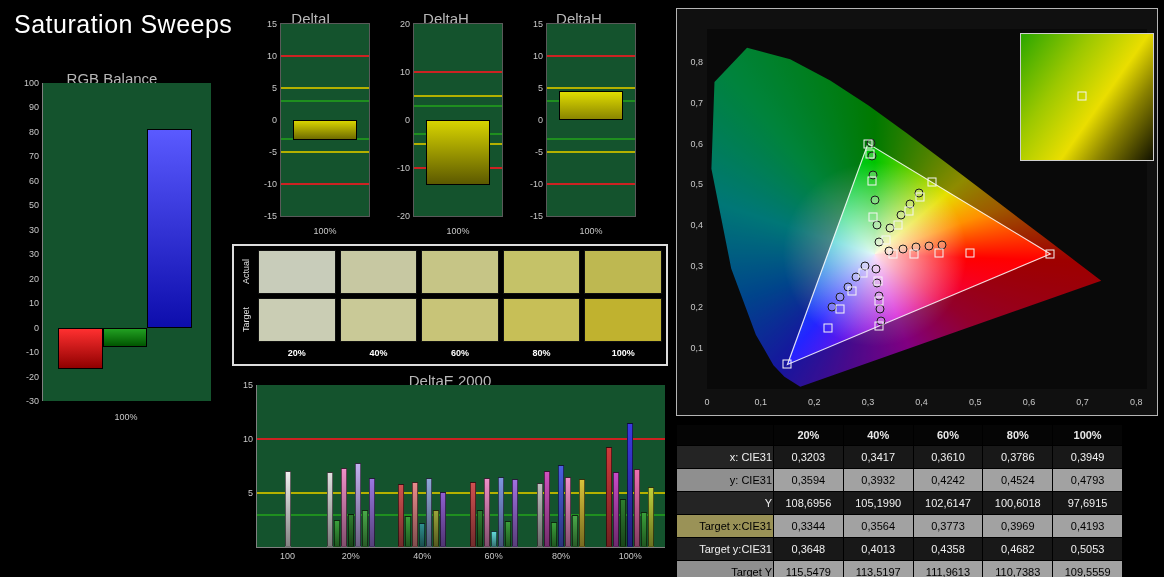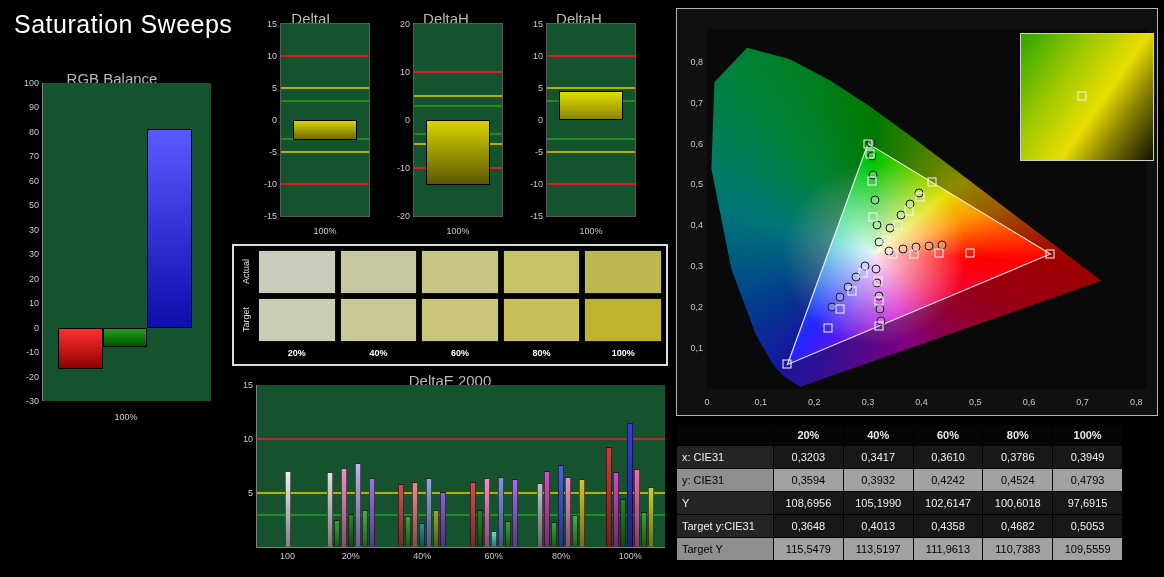--- a/index.html
+++ b/index.html
@@ -63,21 +63,21 @@
 
   #reading-panel{left:8px;top:424px;width:215px;}
   .cr-title{font-size:17px;font-weight:bold;color:#ffffff;margin-bottom:4px;}
   .cr-line{font-size:15px;line-height:30px;color:#ffffff;}
 
   #table-panel{left:676px;top:424px;width:447px;}
   #sat-table table{width:100%;border-collapse:collapse;table-layout:fixed;font-size:11px;}
   #sat-table th{background:#050505;color:#e8e8e8;font-weight:bold;height:18px;text-align:center;border:1px solid #000;}
   #sat-table th:first-child{width:94px;}
   #sat-table td{height:20px;text-align:center;border:1px solid #000;}
-  #sat-table td.lbl{text-align:left;padding-left:5px;}
+  #sat-table td.lbl{text-align:right;padding-left:5px;}
   tr.row-dark td{background:#181818;color:#f0f0f0;}
   tr.row-light td{background:#a2a2a2;color:#000;}
   tr.row-dark td.lbl{background:#242424;}
   tr.row-light td.lbl{background:#8f8f8f;}
   #sat-table td.lbl.hl{background:#9a9257;color:#000;}
 </style>
 </head>
 <body>
 
 <div class="screen">
@@ -366,20 +366,28 @@
               <td>0,4793</td>
             </tr>
             <tr class="row-dark">
               <td class="lbl">Y</td>
               <td>108,6956</td>
               <td>105,1990</td>
               <td>102,6147</td>
               <td>100,6018</td>
               <td>97,6915</td>
             </tr>
+            <tr class="row-light">
+              <td class="lbl hl">Target x:CIE31</td>
+              <td>0,3344</td>
+              <td>0,3564</td>
+              <td>0,3773</td>
+              <td>0,3969</td>
+              <td>0,4193</td>
+            </tr>
             <tr class="row-dark">
               <td class="lbl">Target y:CIE31</td>
               <td>0,3648</td>
               <td>0,4013</td>
               <td>0,4358</td>
               <td>0,4682</td>
               <td>0,5053</td>
             </tr>
             <tr class="row-light">
               <td class="lbl">Target Y</td>

